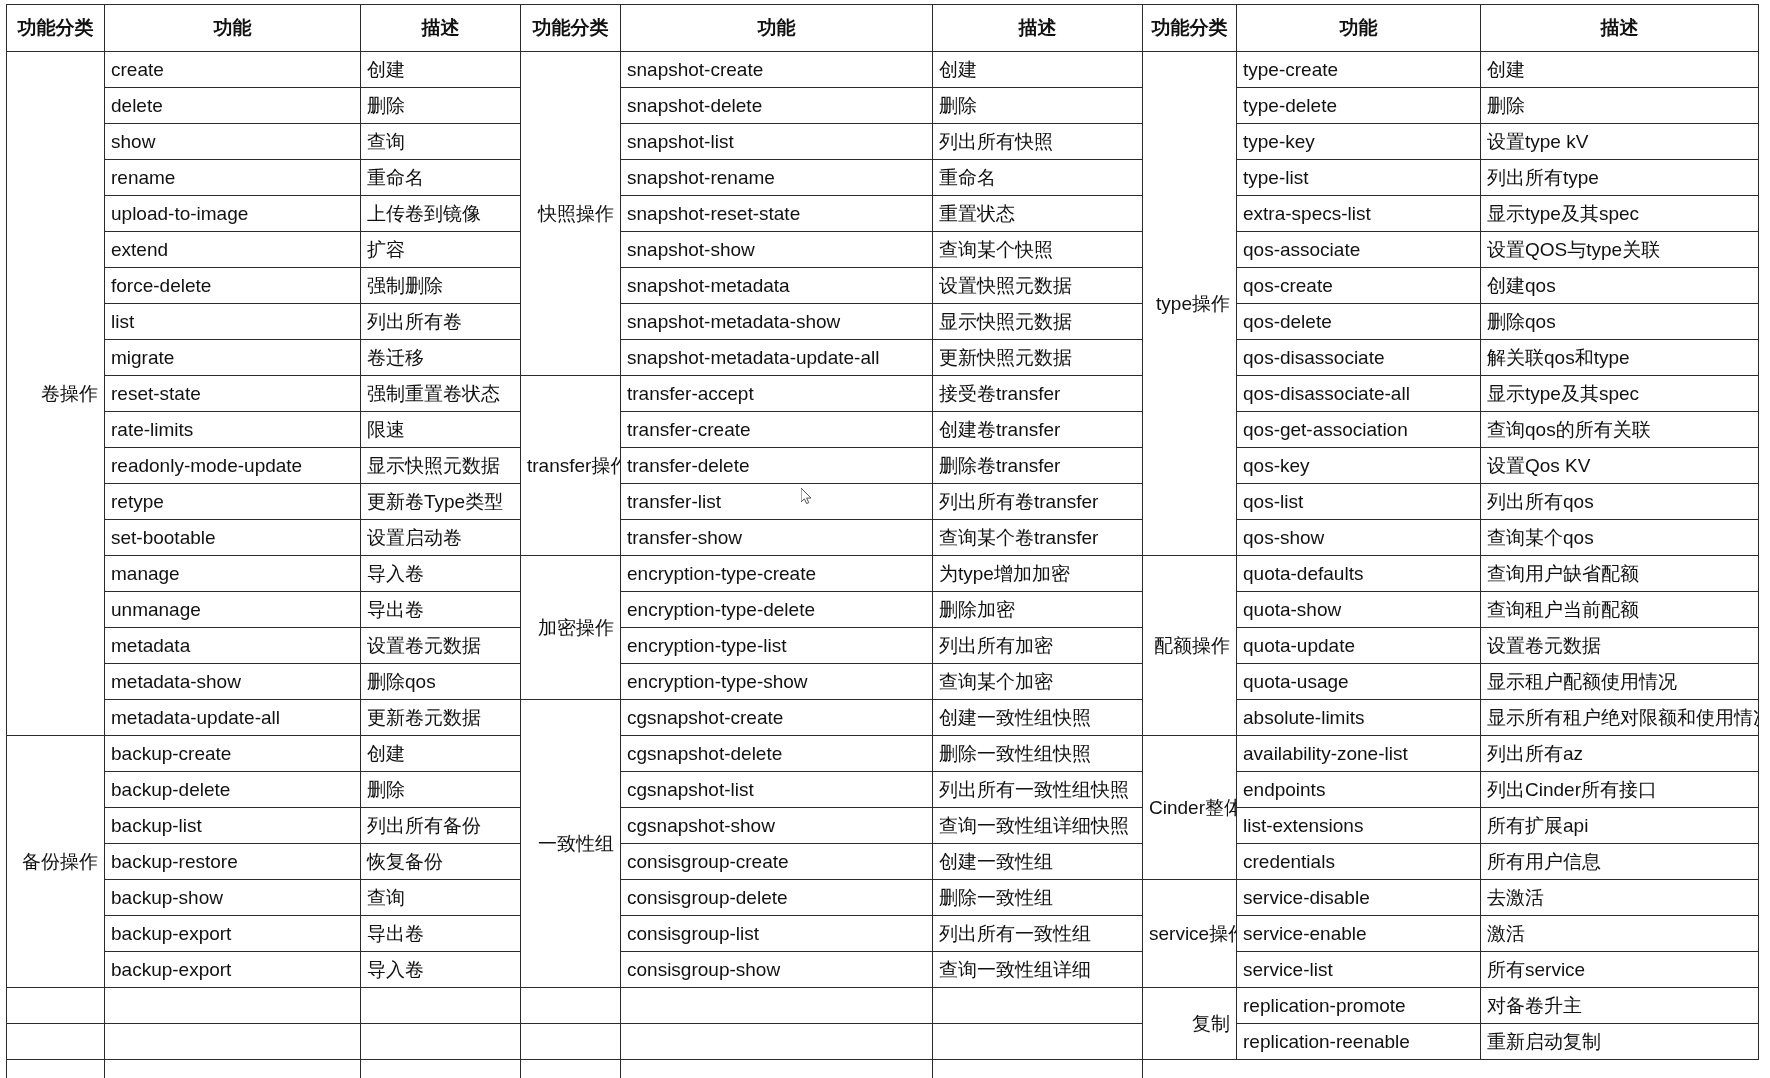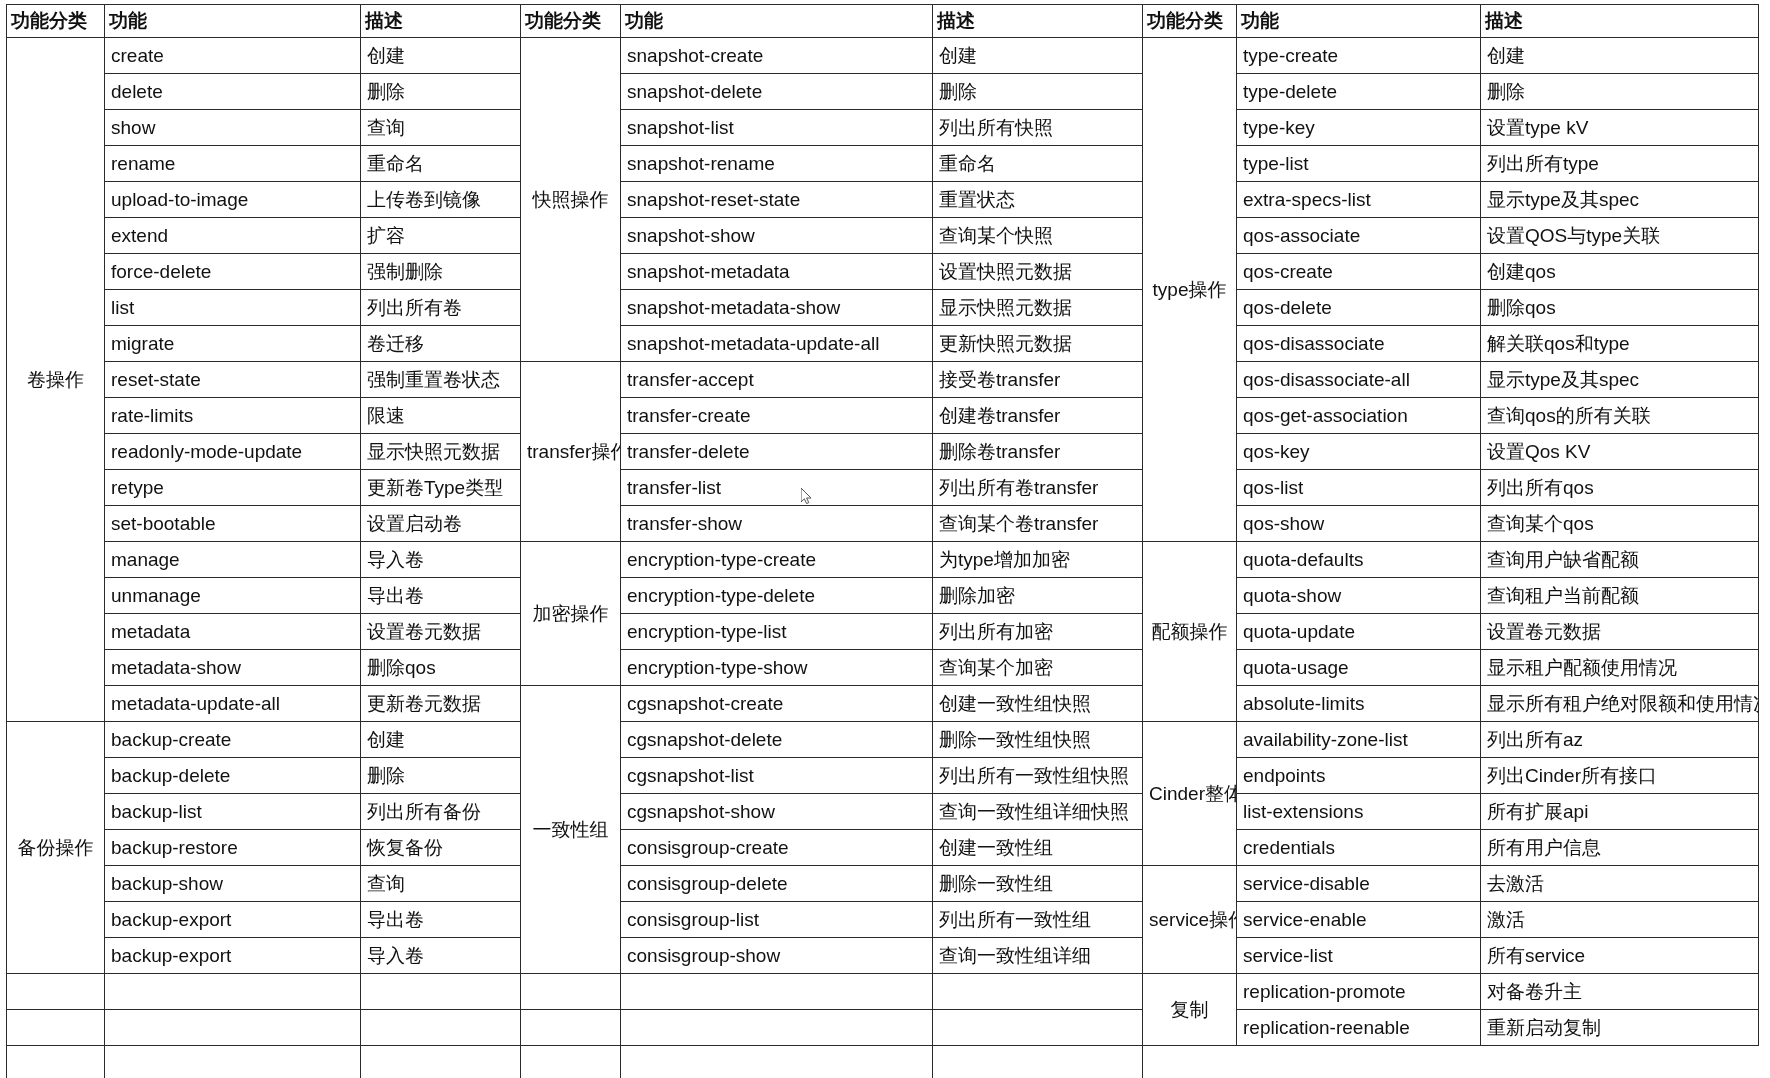--- a/index.html
+++ b/index.html
@@ -32,28 +32,28 @@
     font-size: 19px;
     font-weight: normal;
     padding: 4px 6px;
     vertical-align: middle;
     line-height: 1.15;
     height: 27px;
     overflow: hidden;
     white-space: nowrap;
   }
   table.grid th {
-    text-align: left;
+    text-align: center;
     font-weight: bold;
     font-size: 19px;
     height: 26px;
-    padding: 3px 4px;
+    padding: 10px 4px;
   }
   td.cat {
-    text-align: center;
+    text-align: right;
     vertical-align: middle;
     font-size: 19px;
   }
   td.func {
     text-align: left;
     font-size: 19.5px;
   }
   td.desc {
     text-align: left;
     font-size: 19px;

